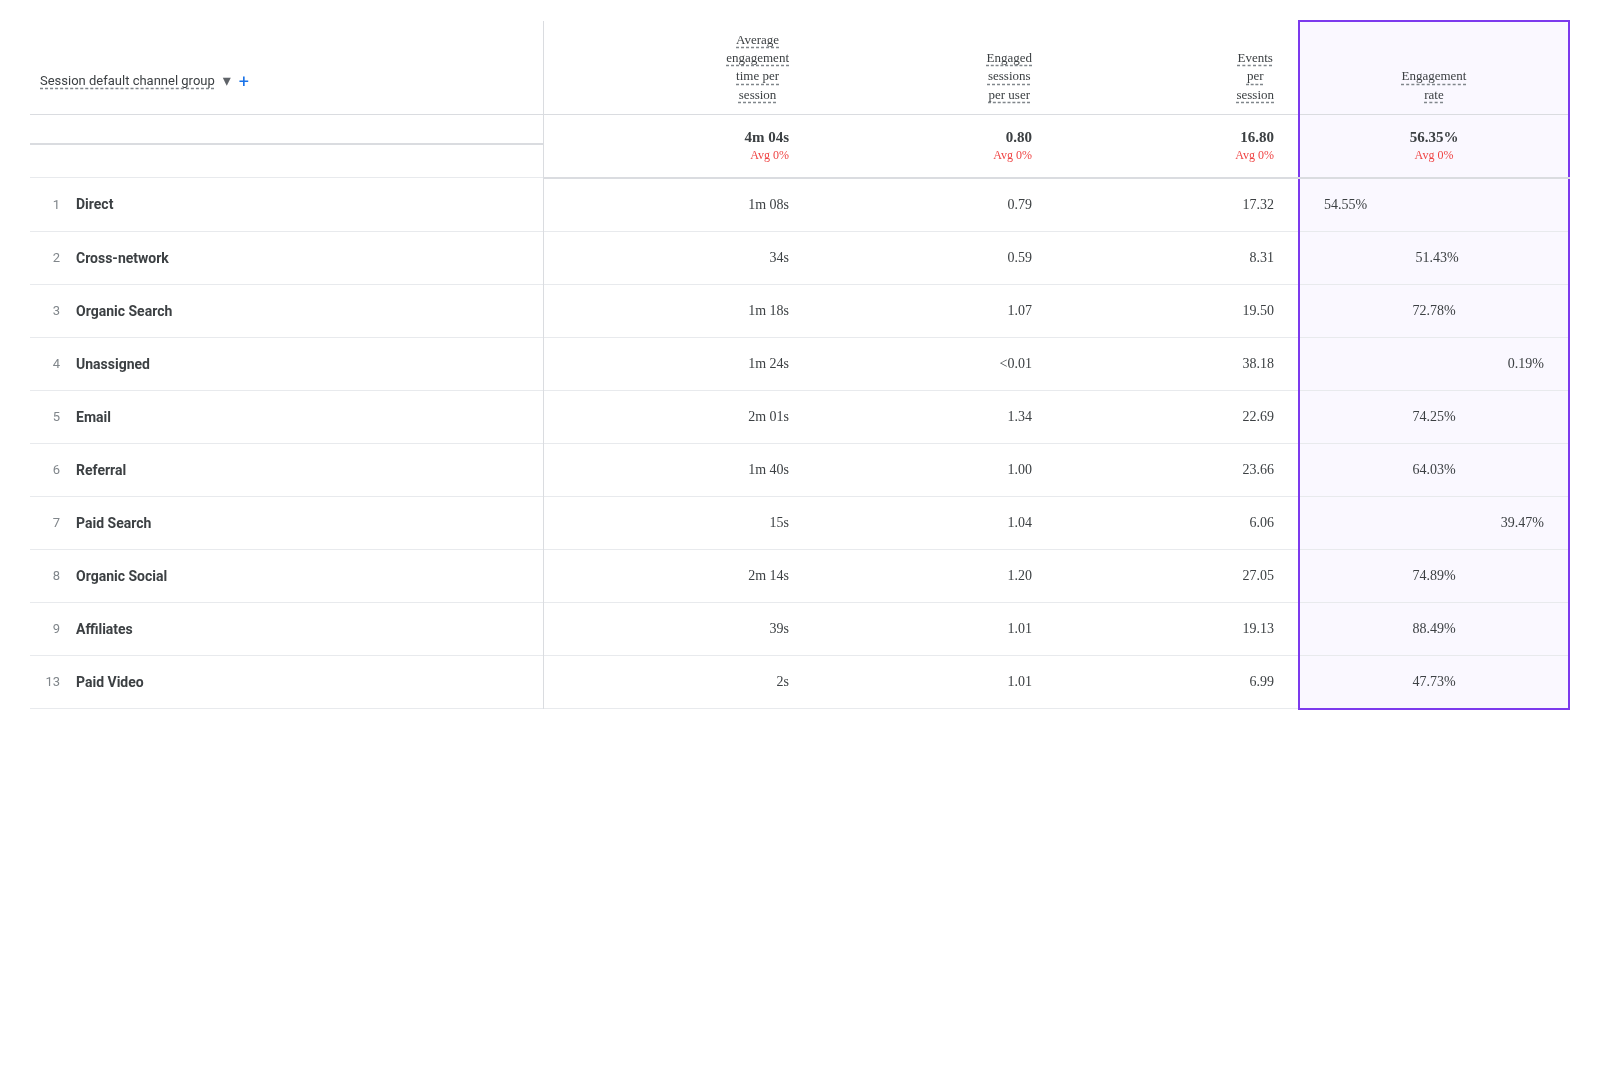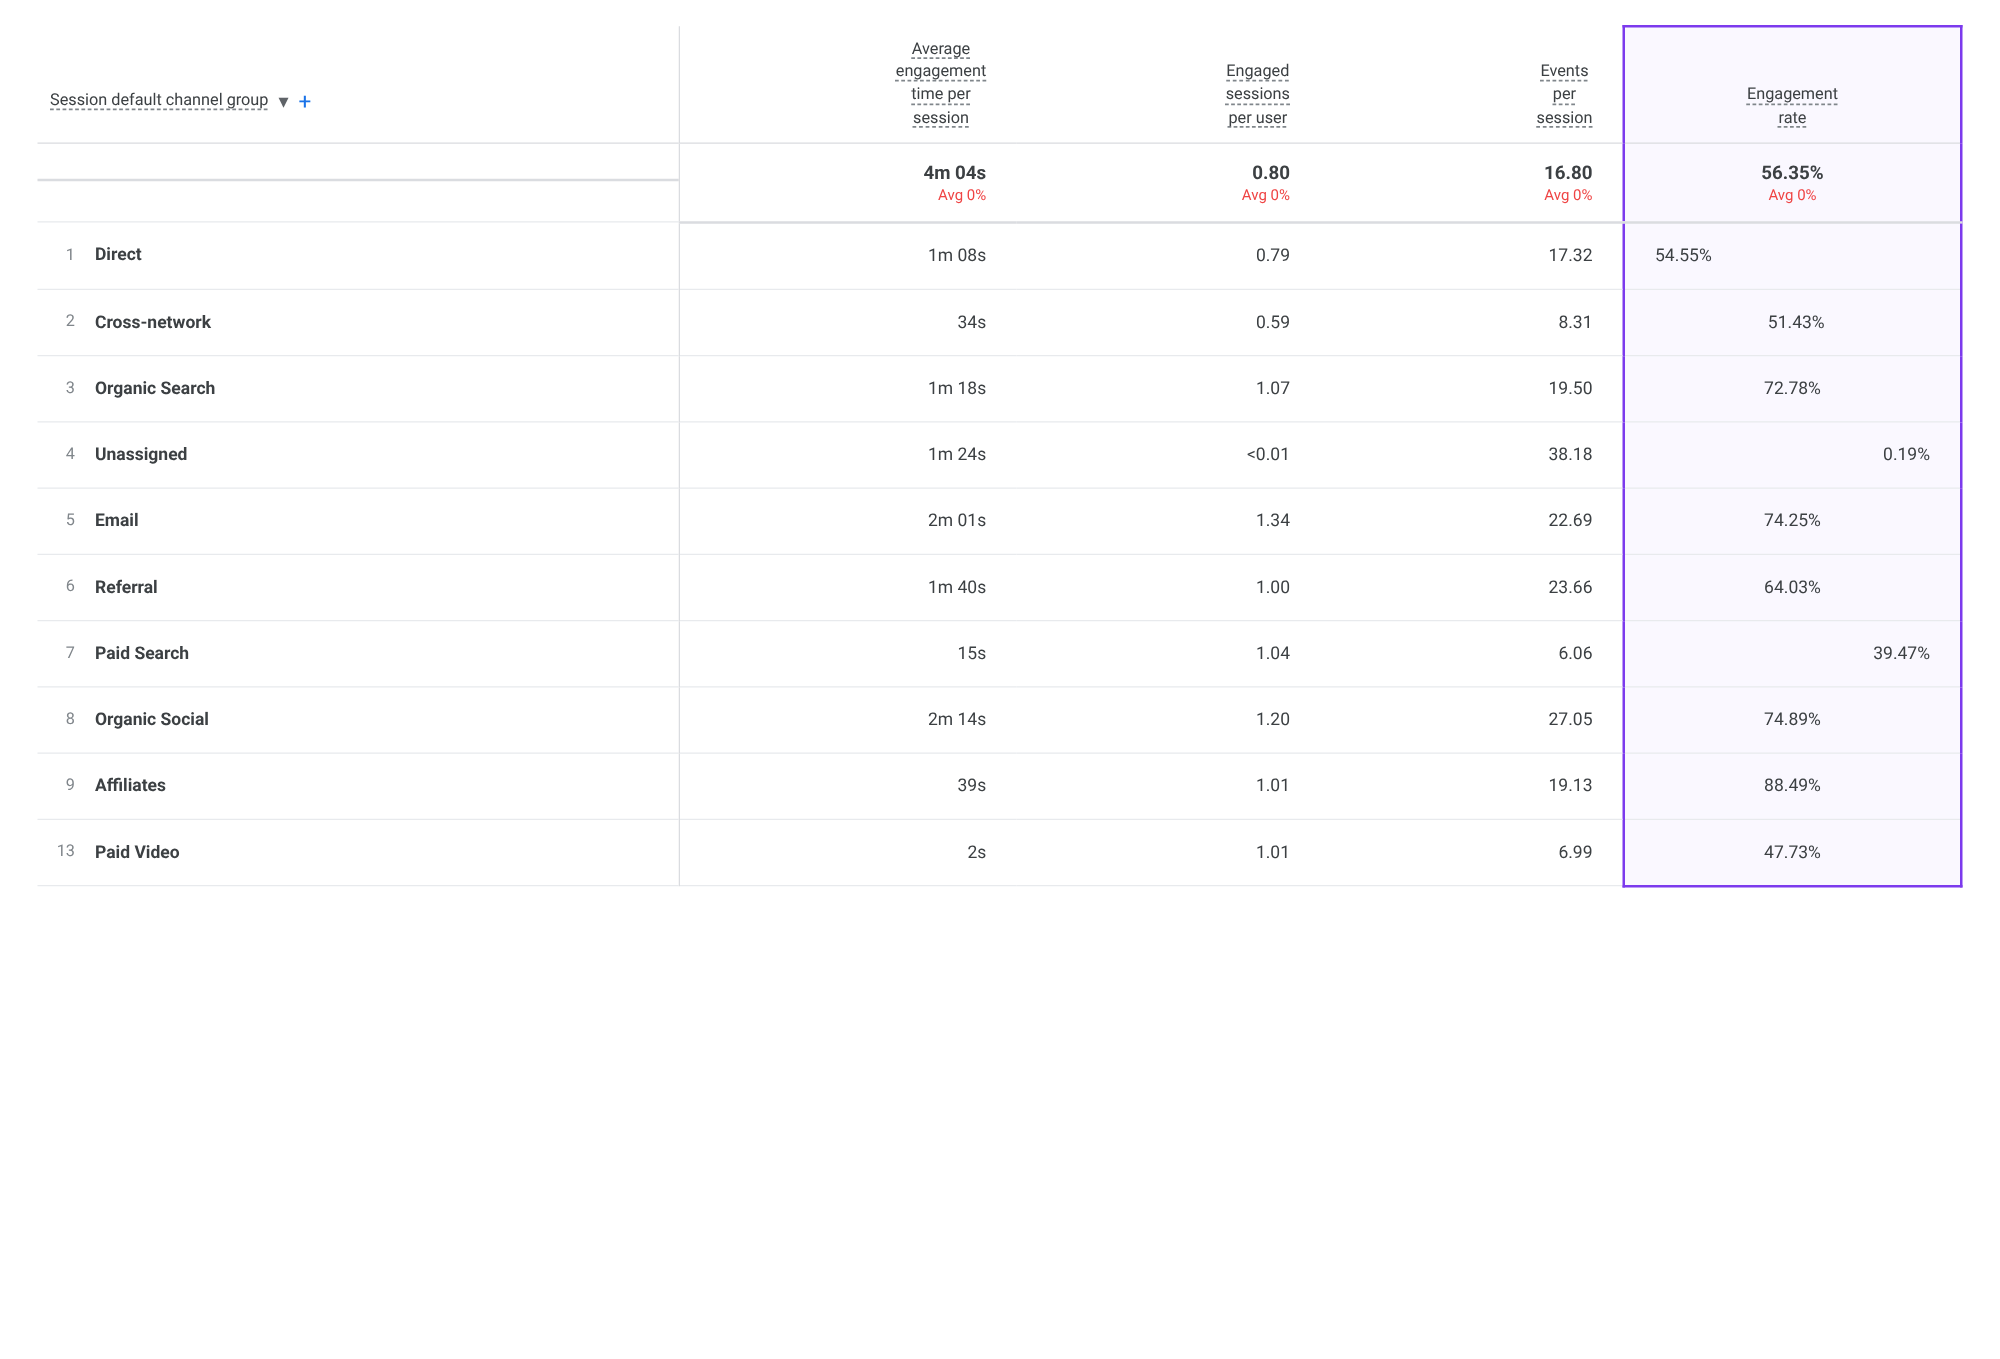--- a/index.html
+++ b/index.html
@@ -136,20 +136,21 @@
     tbody tr:last-child .engagement-col {
       border-bottom: 2px solid #7c3aed;
     }
 
     .header-divider {
       border-left: 1px solid #dadce0;
     }
 
     th.number-col, td.number-col {
       text-align: right;
+      font-family: Liberation Serif, serif;
     }
 
     .channel-header-wrapper {
       display: flex;
       align-items: center;
       gap: 8px;
       padding-bottom: 10px;
     }
 
     .channel-header-text {

